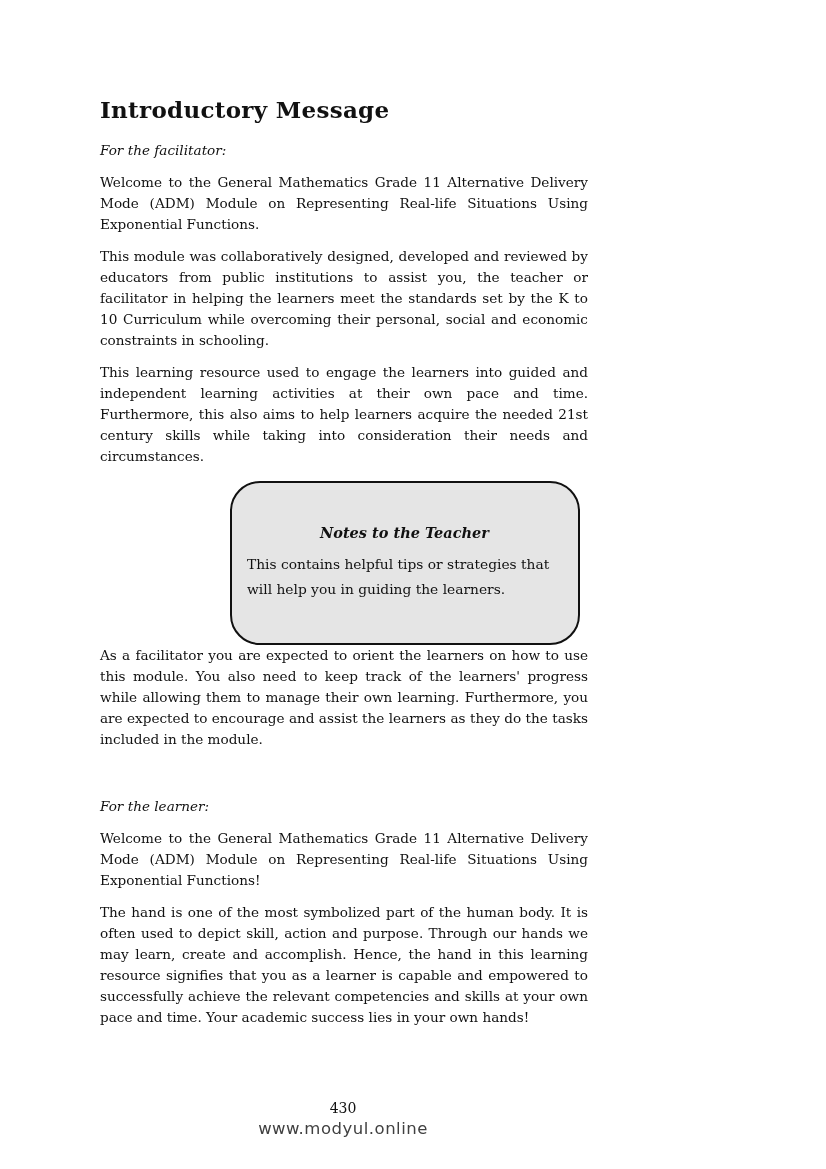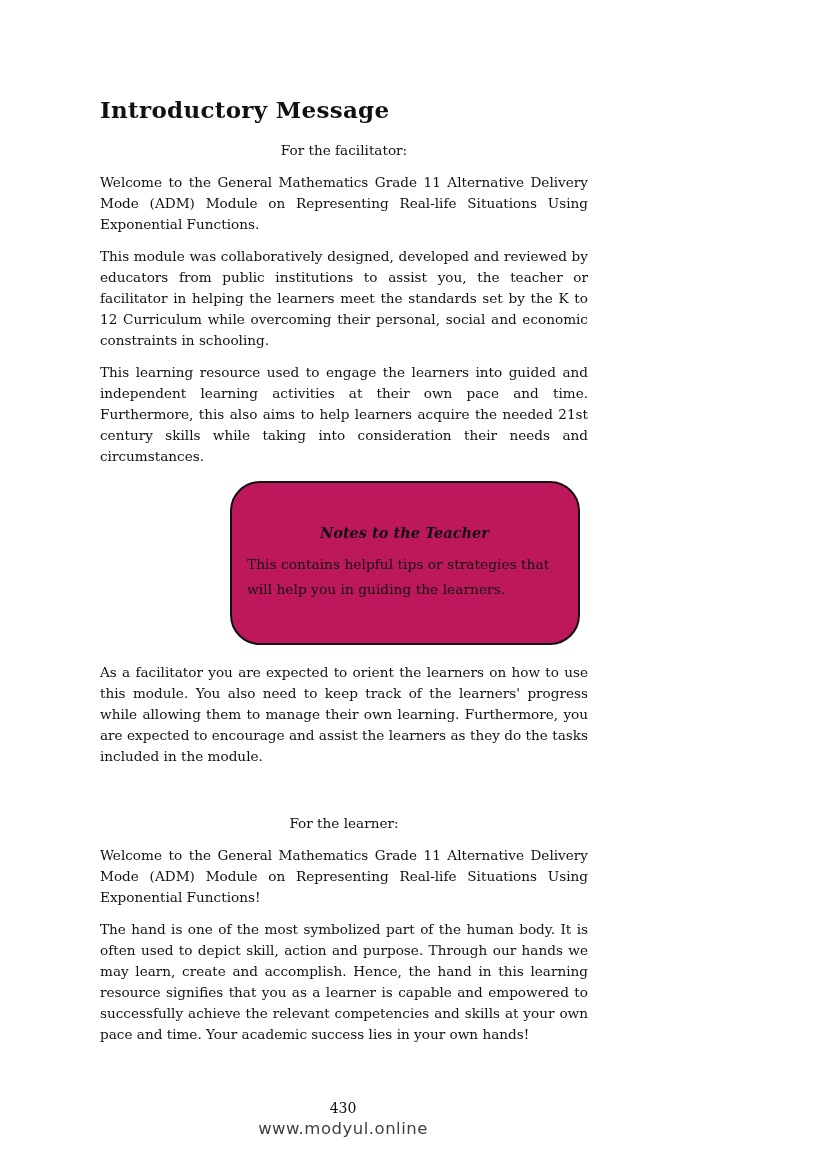--- a/index.html
+++ b/index.html
@@ -24,30 +24,31 @@
     margin-bottom: 17px;
   }
   .para {
     font-size: 13.6px;
     line-height: 21px;
     text-align: justify;
     text-justify: inter-word;
     margin-bottom: 11px;
   }
   .label-line {
-    text-align: center;
+    text-align: left;
+    font-style: italic;
   }
   .notes-box {
     width: 350px;
     height: 164px;
-    margin: 14px 0 17px 130px;
+    margin: 14px 0 0 130px;
     border: 2px solid #111111;
     border-radius: 30px;
     padding: 41px 16px 0 15px;
-    background: #be185d;
+    background: #e5e5e5;
   }
   .notes-title {
     text-align: center;
     font-weight: bold;
     font-style: italic;
     font-size: 14.5px;
     margin-bottom: 11px;
   }
   .notes-body {
     font-size: 13.8px;
@@ -81,21 +82,21 @@
 
 <div class="page">
   <div class="content">
 
     <h1 class="doc-title">Introductory Message</h1>
 
     <p class="para label-line">For the facilitator:</p>
 
     <p class="para">Welcome to the General Mathematics Grade 11 Alternative Delivery Mode (ADM) Module on Representing Real-life Situations Using Exponential Functions.</p>
 
-    <p class="para">This module was collaboratively designed, developed and reviewed by educators from public institutions to assist you, the teacher or facilitator in helping the learners meet the standards set by the K to 12 Curriculum while overcoming their personal, social and economic constraints in schooling.</p>
+    <p class="para">This module was collaboratively designed, developed and reviewed by educators from public institutions to assist you, the teacher or facilitator in helping the learners meet the standards set by the K to 10 Curriculum while overcoming their personal, social and economic constraints in schooling.</p>
 
     <p class="para">This learning resource used to engage the learners into guided and independent learning activities at their own pace and time. Furthermore, this also aims to help learners acquire the needed 21st century skills while taking into consideration their needs and circumstances.</p>
 
 
     <div class="notes-box">
       <div class="notes-title">Notes to the Teacher</div>
       <div class="notes-body">This contains helpful tips or strategies that will help you in guiding the learners.</div>
     </div>
 
     <p class="para">As a facilitator you are expected to orient the learners on how to use this module. You also need to keep track of the learners' progress while allowing them to manage their own learning. Furthermore, you are expected to encourage and assist the learners as they do the tasks included in the module.</p>

